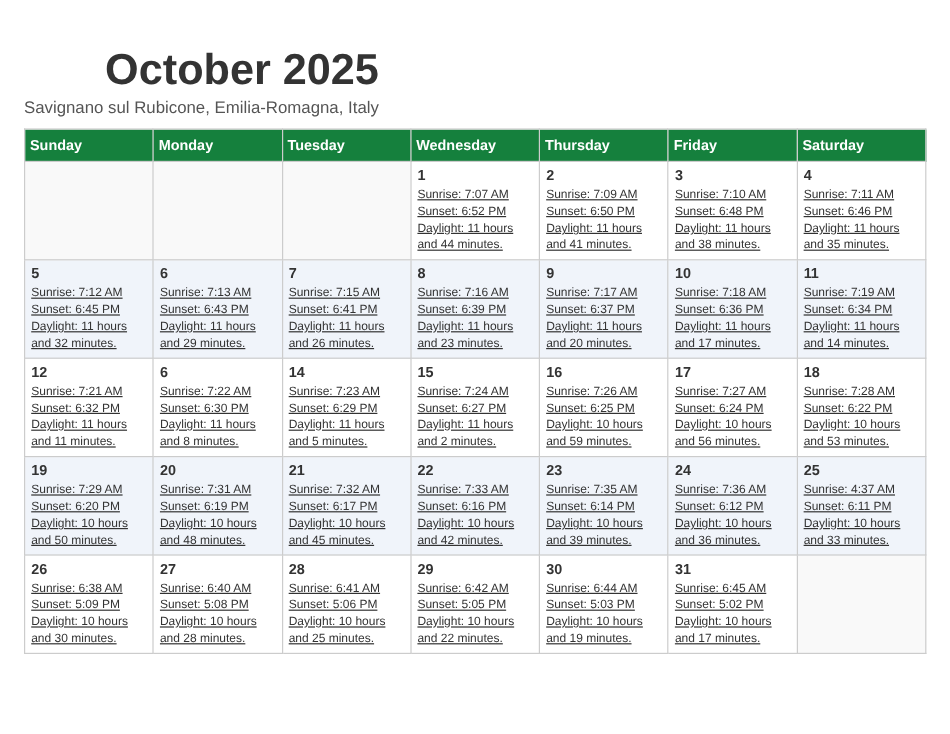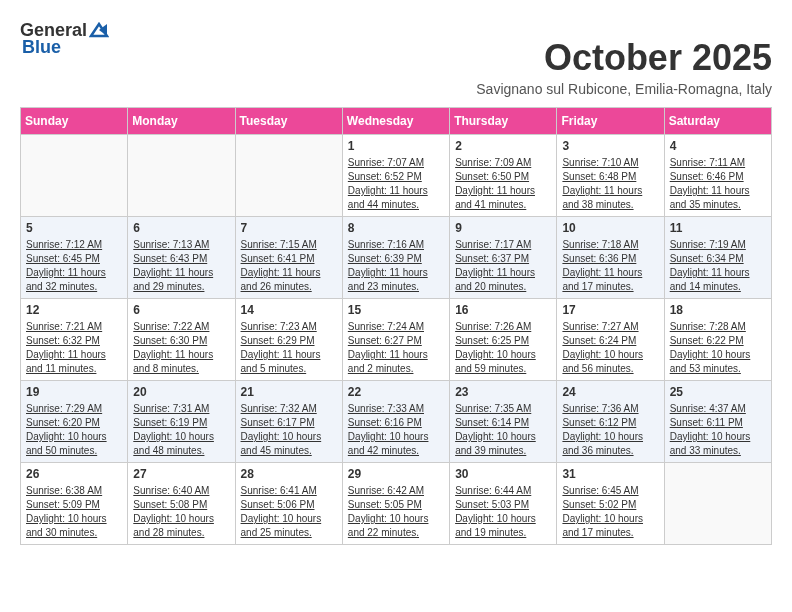--- a/index.html
+++ b/index.html
@@ -38,21 +38,21 @@
       font-size: 14px;
       color: #555;
       margin-top: 2px;
     }
     .calendar {
       width: 100%;
       border-collapse: collapse;
       margin-top: 10px;
     }
     .calendar th {
-      background-color: #ec4899;
+      background-color: #15803d;
       color: #fff;
       font-size: 12px;
       font-weight: bold;
       padding: 6px 4px;
       text-align: left;
       border: 1px solid #ccc;
     }
     .calendar td {
       border: 1px solid #ccc;
       vertical-align: top;
@@ -79,30 +79,20 @@
       text-decoration: underline;
     }
     .row-even td {
       background: #f0f4fa;
     }
   </style>
 </head>
 <body>
 
 <div class="header">
-  <div class="logo">
-    <div class="logo-text-row">
-      <span style="font-size:18px;font-weight:bold;color:#333;">General</span>
-      <svg width="20" height="16" viewBox="0 0 20 16" style="margin-left:2px;margin-top:-2px;">
-        <polygon points="2,14 10,2 18,14" fill="none" stroke="#1a5fa8" stroke-width="2.5"></polygon>
-        <polygon points="10,8 18,2 18,14" fill="#1a5fa8"></polygon>
-      </svg>
-    </div>
-    <span style="font-size:18px;font-weight:bold;color:#1a5fa8;margin-top:-4px;margin-left:2px;">Blue</span>
-  </div>
   <div class="title-area">
     <div class="month-title">October 2025</div>
     <div class="subtitle">Savignano sul Rubicone, Emilia-Romagna, Italy</div>
   </div>
 </div>
 
 <table class="calendar">
   <thead>
     <tr>
     <th>Sunday</th>

